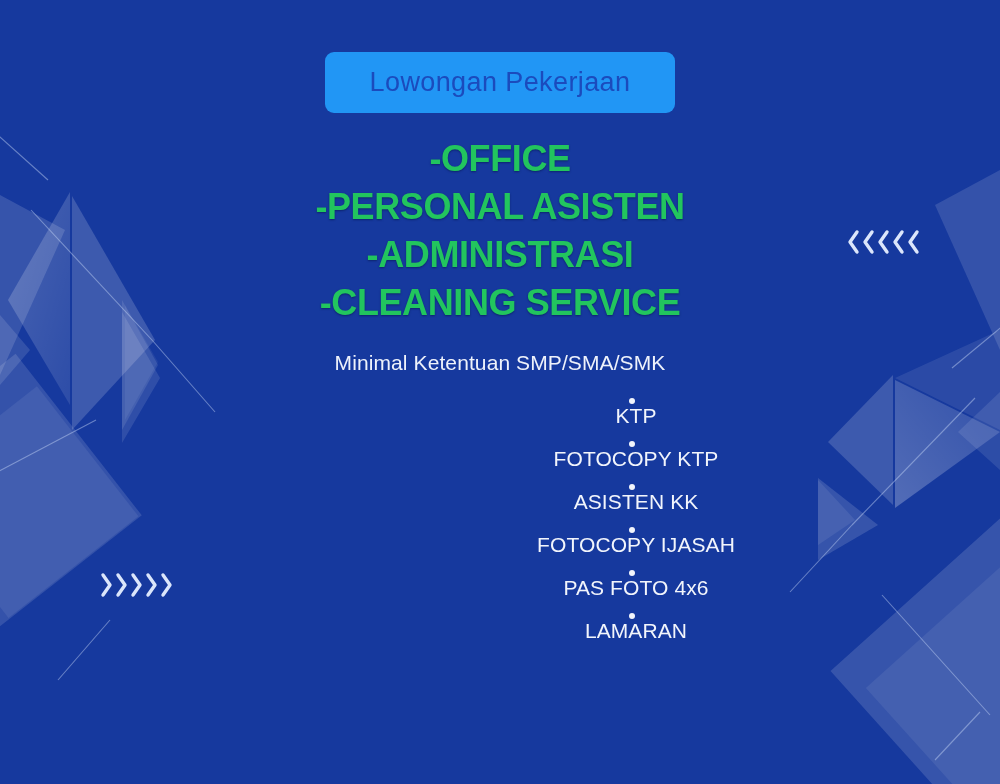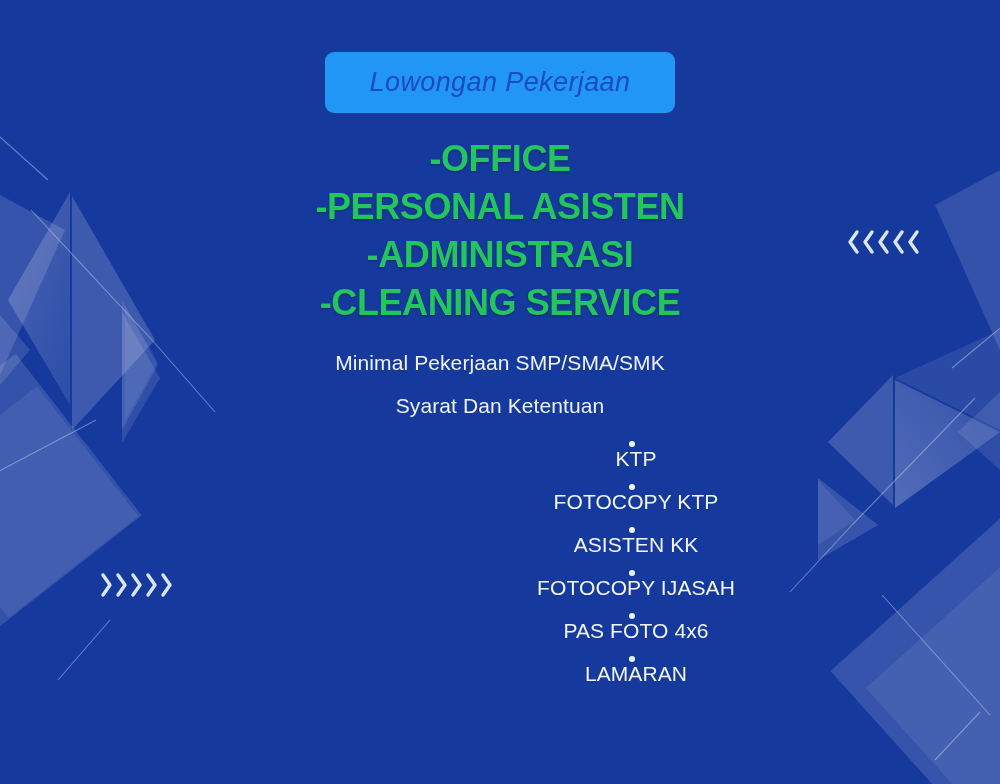--- a/index.html
+++ b/index.html
@@ -46,21 +46,20 @@
     height: 61px;
     border-radius: 9px;
     background: #2196f5;
     display: flex;
     align-items: center;
     justify-content: center;
     box-sizing: border-box;
   }
   .badge-text {
     font-family: "Liberation Sans", sans-serif;
-    font-style: italic;
     font-size: 27px;
     font-weight: 400;
     letter-spacing: 0.4px;
     color: #1b4bbd;
   }
 
   .headings {
     margin-top: 22px;
     text-align: center;
     width: 100%;
@@ -213,22 +212,21 @@
     </div>
 
     <div class="headings">
       <div class="heading-line">-OFFICE</div>
       <div class="heading-line">-PERSONAL ASISTEN</div>
       <div class="heading-line">-ADMINISTRASI</div>
       <div class="heading-line">-CLEANING SERVICE</div>
     </div>
 
     <div class="subtitles">
-      <div class="subtitle-line">Minimal Pekerjaan SMP/SMA/SMK</div>
-      <div class="subtitle-line">Syarat Dan Ketentuan</div>
+      <div class="subtitle-line">Minimal Ketentuan SMP/SMA/SMK</div>
     </div>
 
     <ul class="requirements">
       <li class="req-item">
         <span class="req-bullet"></span>
         <span class="req-label">KTP</span>
       </li>
       <li class="req-item">
         <span class="req-bullet"></span>
         <span class="req-label">FOTOCOPY KTP</span>

